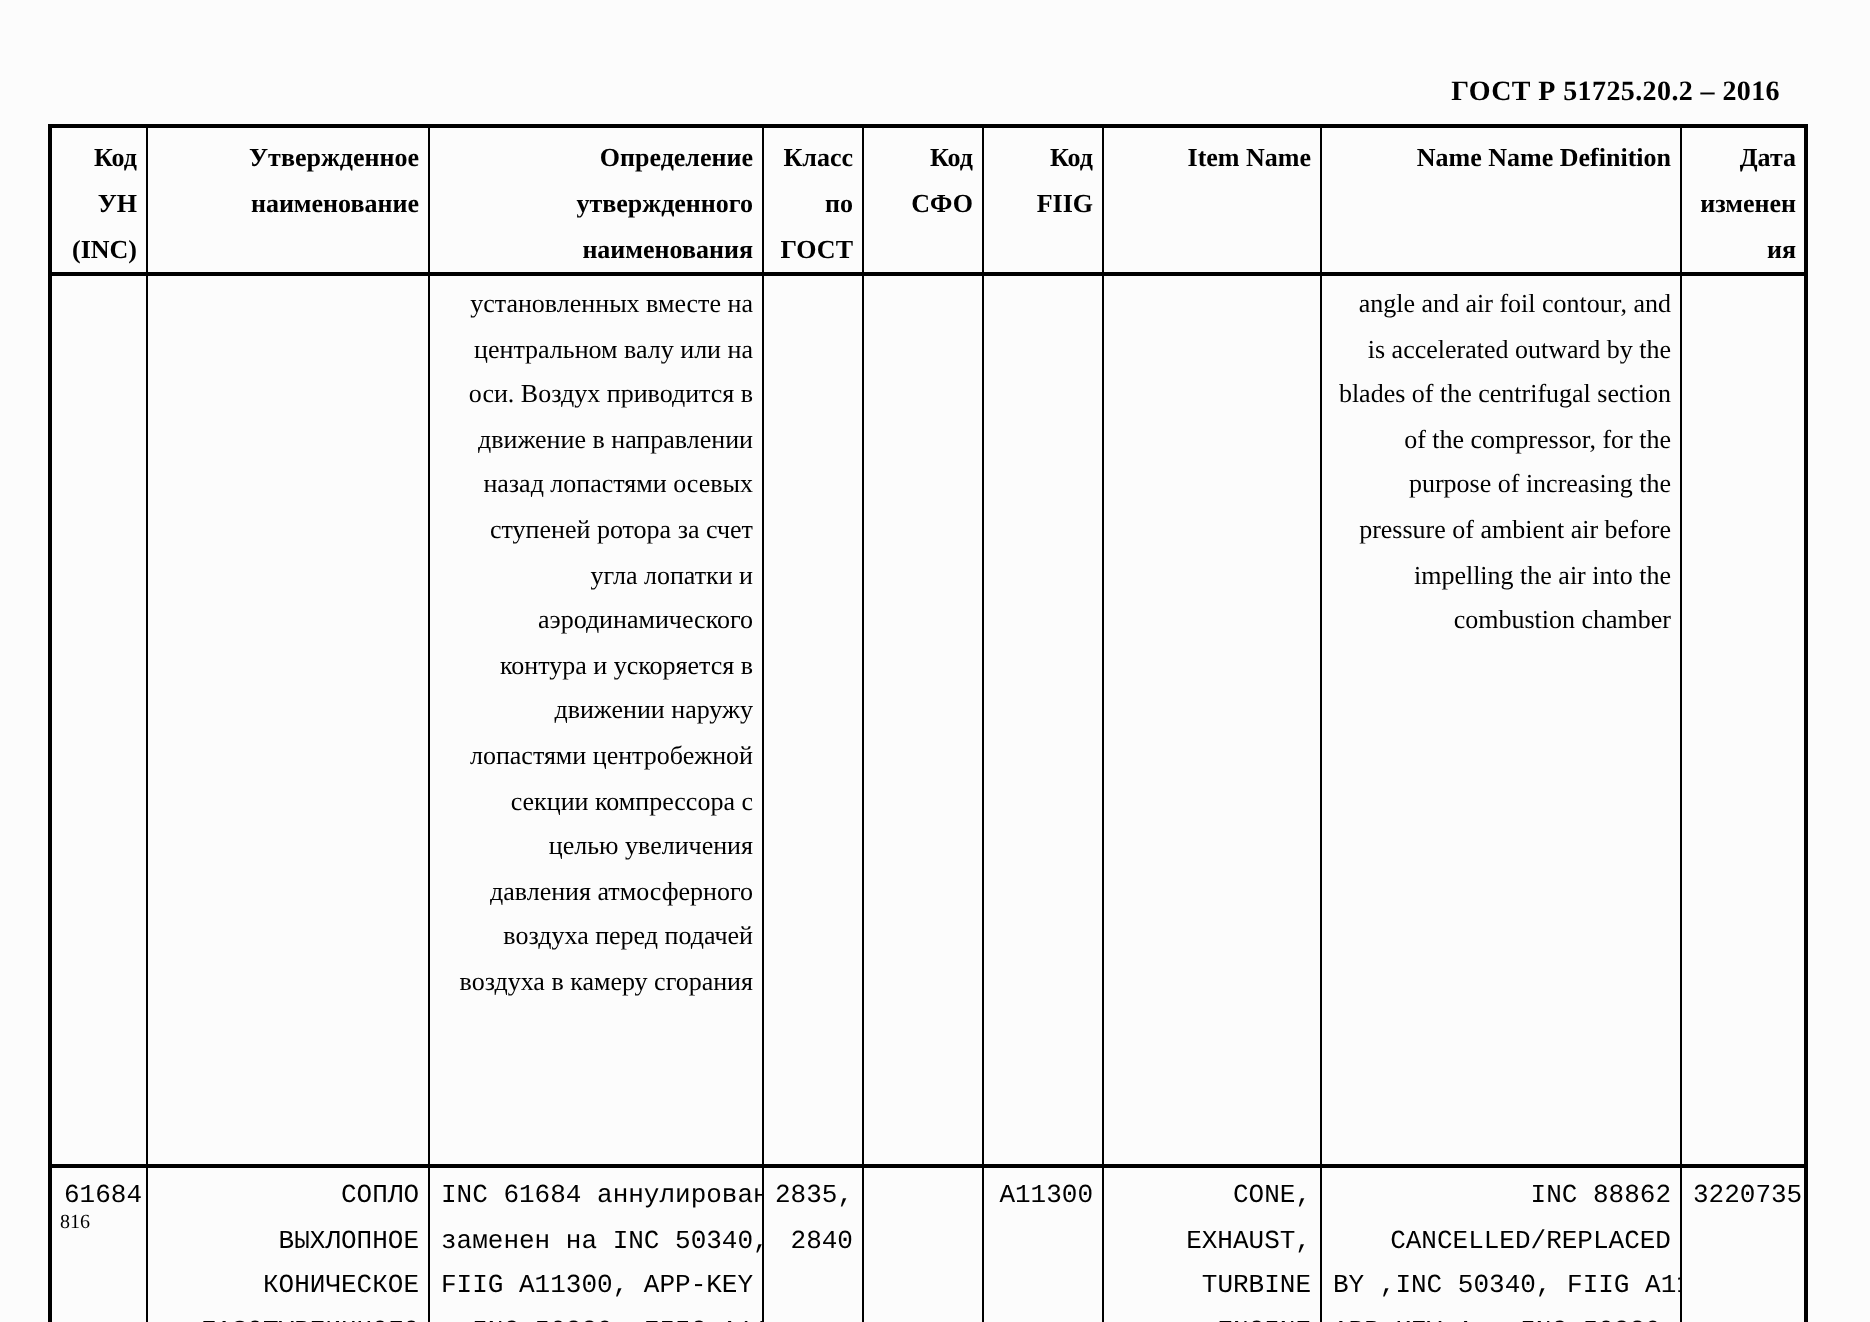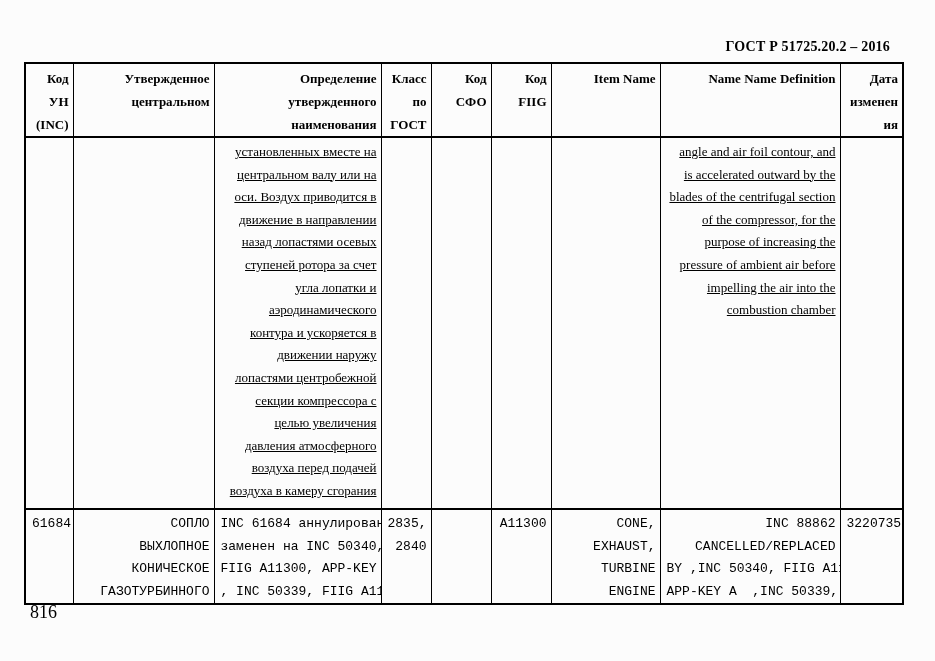--- a/index.html
+++ b/index.html
@@ -46,27 +46,27 @@
     font-size: 13px;
     padding: 3px 4px 0 6px;
     font-weight: normal;
   }
   .gost-table th {
     font-weight: bold;
     line-height: 23px;
     height: 73px;
   }
   .gost-table td { line-height: 22.6px; }
-  tr.body-row-1 td { height: 372px; text-decoration: underline; }
+  tr.body-row-1 td { height: 446px; }
   tr.body-row-2 td { height: 95px; font-family: Liberation Mono, monospace; }
   .page-number {
     position: absolute;
     left: 30px;
     top: 604px;
-    font-size: 18px;
+    font-size: 10px;
     line-height: 16px;
   }
 </style>
 </head>
 <body>
 
 <div class="doc-title">ГОСТ Р 51725.20.2 – 2016</div>
 
 <table class="gost-table">
   <colgroup>
@@ -79,21 +79,21 @@
     <col style="width:109px">
     <col style="width:180px">
     <col style="width:63px">
   </colgroup>
   <thead>
     <tr>
       <th>Код
 УН
 (INC)</th>
       <th>Утвержденное
-центральном</th>
+наименование</th>
       <th>Определение
 утвержденного
 наименования</th>
       <th>Класс
 по
 ГОСТ</th>
       <th>Код
 СФО</th>
       <th>Код
 FIIG</th>

